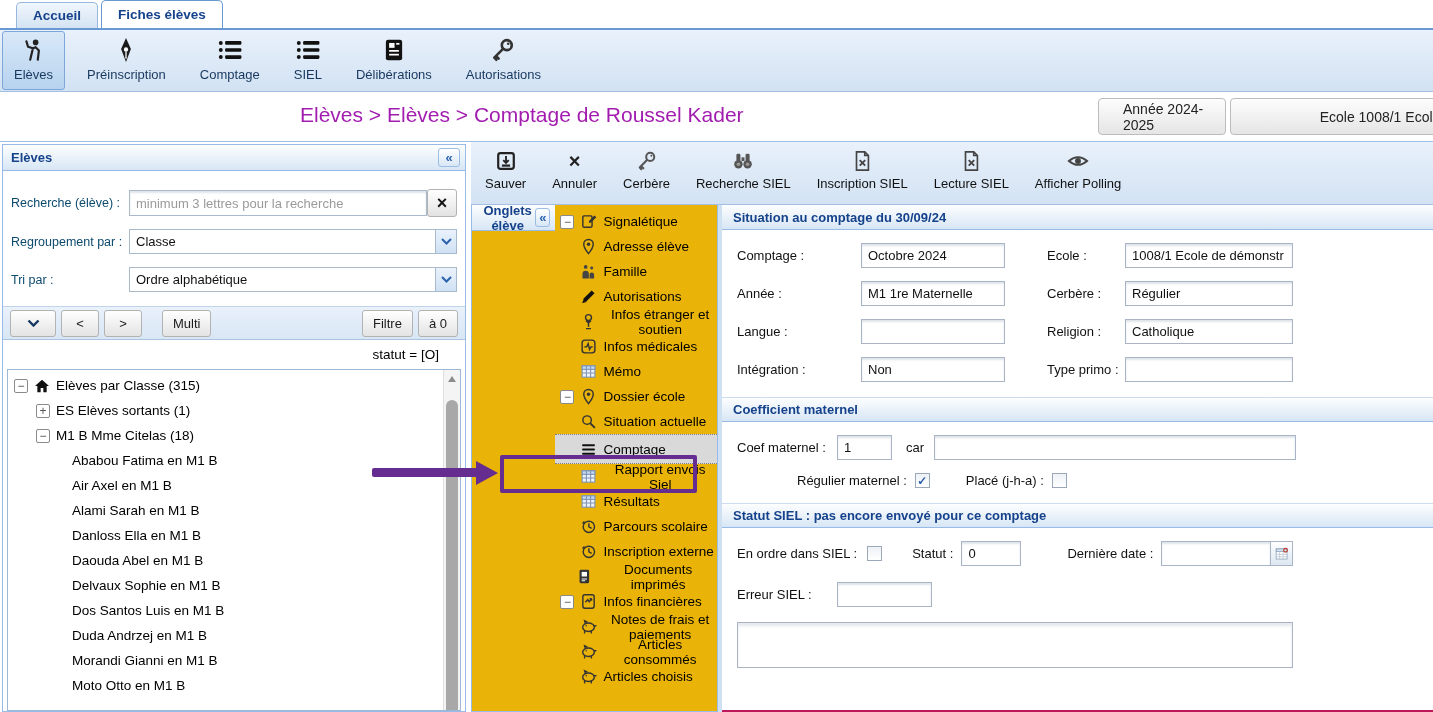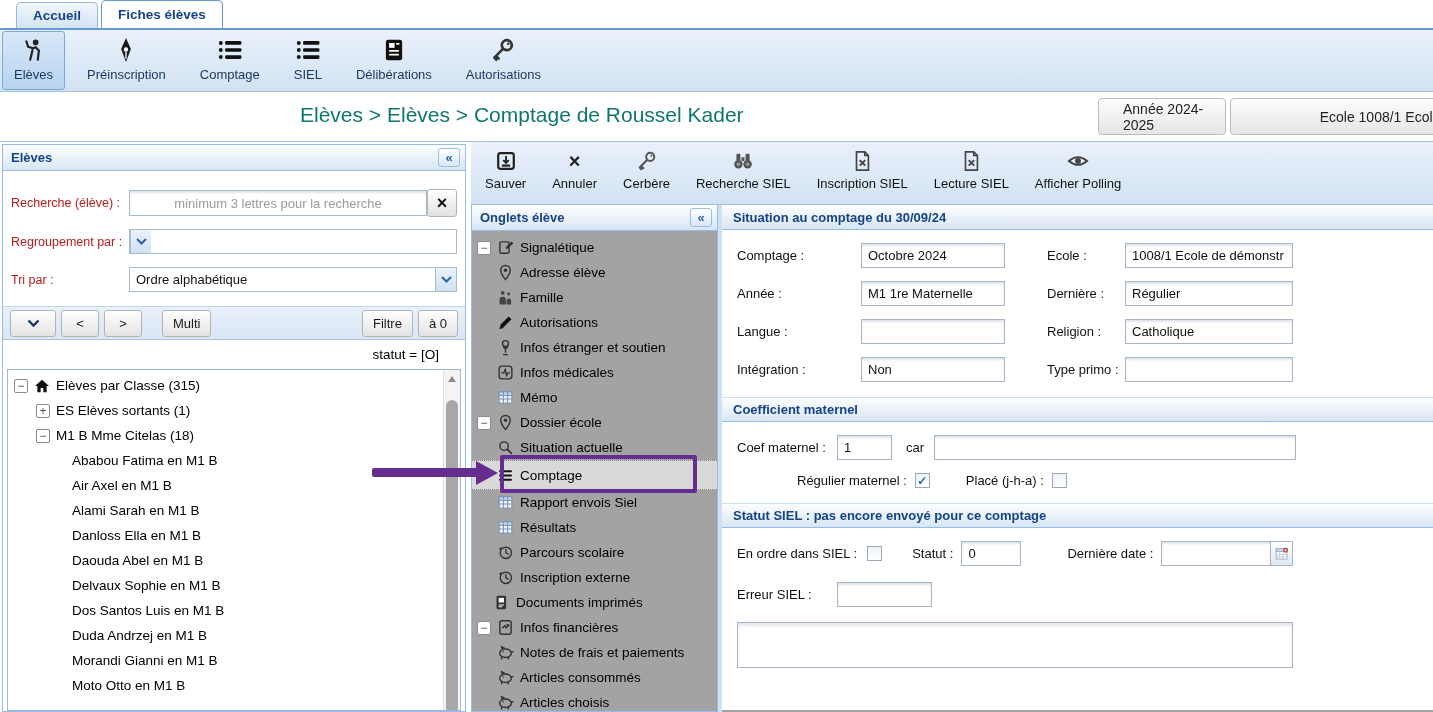--- a/index.html
+++ b/index.html
@@ -20,47 +20,47 @@
   .ribbon { height:62px; background:linear-gradient(#e9f1fb,#d2e2f3); border-bottom:1px solid #a3c0e3;
             display:flex; align-items:stretch; gap:10px; padding:1px 2px; }
   .ribbon-item { display:flex; flex-direction:column; align-items:center; justify-content:flex-end;
                  padding:5px 11px 7px; gap:4px; font-size:13px; color:#17375e;
                  border:1px solid transparent; border-radius:3px; }
   .ribbon-item.active { background:linear-gradient(#d9e8f8,#b7d3ef); border-color:#7da7d9; }
   .ricon { width:26px; height:26px; }
 
   
   .titlebar { height:50px; position:relative; border-bottom:1px solid #9fc0e4; background:#fff; }
-  .page-title { position:absolute; left:300px; top:11px; font-size:21px; color:#0f766e; }
+  .page-title { position:absolute; left:300px; top:11px; font-size:21px; color:#a21caf; }
   .tb-btn { position:absolute; top:6px; height:37px; border:1px solid #bcbcbc; border-radius:4px;
             background:linear-gradient(#fdfdfd,#e5e5e5); font-size:14px; color:#222;
             display:flex; align-items:center; justify-content:center;padding-left:24px; }
   .tb-btn.year { left:1098px; width:128px; }
   .tb-btn.school { left:1230px; width:276px; }
 
   
   .main { height:570px; display:flex; }
 
   
   .left-panel { width:464px; flex:0 0 464px; margin:2px 0 0 2px; border:1px solid #99bbe8;
                 background:#fff; display:flex; flex-direction:column; }
   .panel-hd { height:26px; flex:0 0 26px; background:linear-gradient(#fdfefe,#d7e6f5);
               border-bottom:1px solid #99bbe8; display:flex; align-items:center;
               justify-content:space-between; padding:0 5px 0 8px; color:#15428b;
               font-weight:bold; font-size:13px; }
   .collapse-btn { width:22px; height:19px; border:1px solid #9cbde4; border-radius:3px;
                   background:linear-gradient(#fff,#d8e7f6); color:#2a62ae; font-size:13px;
                   font-weight:bold; display:flex; align-items:center; justify-content:center; }
   .fieldrow { display:flex; align-items:center; margin:0 8px; }
-  .fieldrow .lbl { width:118px; flex:0 0 118px; font-size:12.5px; color:#b91c1c; }
+  .fieldrow .lbl { width:118px; flex:0 0 118px; font-size:12.5px; color:#0c4a6e; }
   .search-row { margin-top:18px; }
   input.txt { height:26px; border:1px solid #a9bacb; padding:0 6px; font-size:13px; color:#222;
               box-shadow: inset 0 2px 2px rgba(150,165,185,.3); outline:none; }
   input.txt::placeholder { color:#9a9a9a; }
-  .search-input { flex:1; margin-right:0;text-align:center; }
+  .search-input { flex:1; margin-right:0; }
   .xbtn { width:30px; height:28px; flex:0 0 30px; border:1px solid #b3b3b3; border-radius:3px;
           background:linear-gradient(#fff,#e2e2e2); font-size:18px; font-weight:bold; color:#111;
           display:flex; align-items:center; justify-content:center; }
   .row2 { margin-top:12px; } .row3 { margin-top:13px; }
   .combo { flex:1; height:25px; border:1px solid #a9bacb; display:flex; background:#fff; }
   .combo-text { flex:1; padding:4px 6px 0; font-size:13px; color:#111; }
   .combo-trig { width:21px; flex:0 0 21px; border-left:1px solid #a9bacb;
                 background:linear-gradient(#eaf2fb,#cfe1f4); display:flex; align-items:center; justify-content:center; }
   .chev { width:11px; height:7px; }
   .btns-row { margin-top:14px; height:34px; background:linear-gradient(#e9f1fb,#d8e6f5);
@@ -88,31 +88,31 @@
   
   .right-col { flex:1; display:flex; flex-direction:column; margin-left:5px; }
   .dtoolbar { height:63px; flex:0 0 63px; background:linear-gradient(#e9f1fb,#d2e2f3);
               border-bottom:1px solid #a3c0e3; display:flex; gap:26px; padding:8px 0 0 14px; }
   .dt-item { display:flex; flex-direction:column; align-items:center; gap:4px; font-size:13px; color:#111; }
   .dticon { width:22px; height:22px; display:flex; align-items:center; justify-content:center;
             font-size:20px; font-weight:bold; color:#222; }
   .detail-body { flex:1; display:flex; overflow:hidden; }
 
   .onglets { width:247px; flex:0 0 247px; border:1px solid #99bbe8; border-top:none;
-             background:#a3a3a3; display:flex; flex-direction:column;text-align:center; }
+             background:#eab308; display:flex; flex-direction:row;text-align:center; }
   .otree { padding-top:4px; }
   .orow { height:25px; display:flex; align-items:center; gap:6px; font-size:13.5px; color:#000; padding-left:5px; }
   .orow.lvl1 { padding-left:25px; }
   .orow.selected { background:#d9d9d9; height:30px; border-top:1px dotted #808080; border-bottom:1px dotted #808080; }
   .oicon { width:17px; height:17px; flex:0 0 17px; }
 
   .splitter { width:4px; flex:0 0 4px; background:#cfe0f2; }
 
   
-  .formpanel { flex:1; background:#fff; overflow:hidden; border-bottom:2px solid #a3a3a3; }
+  .formpanel { flex:1; background:#fff; overflow:hidden; border-bottom:2px solid #be185d; }
   .sect-hd { height:25px; background:linear-gradient(#fdfefe,#d7e6f5); border-bottom:1px solid #99bbe8;
              display:flex; align-items:center; padding:0 11px; color:#15428b; font-weight:bold; font-size:13px; }
   .sect-hd.mt { margin-top:15px; border-top:1px solid #cdddf0; }
   .frow { display:flex; align-items:center; margin:13px 0 0 15px; font-size:13px; color:#111; }
   .fl1 { width:100px; flex:0 0 100px; } .fi1 { width:168px; flex:0 0 168px;padding-left:24px; }
   .gap42 { width:42px; flex:0 0 42px; } .fl2 { width:78px; flex:0 0 78px; } .fi2 { width:168px; flex:0 0 168px; }
   input.fld { height:25px; width:100%; border:1px solid #a9b4c4; padding:0 6px; font-size:13px; color:#111;
               box-shadow: inset 0 2px 2px rgba(150,165,185,.3); outline:none; }
   .cb { width:15px; height:15px; flex:0 0 15px; border:1px solid #9aa8ba; background:linear-gradient(#eef2f6,#fff);
         font-size:12px; font-weight:bold; color:#2a5fae; display:inline-flex; align-items:center; justify-content:center; }
@@ -231,20 +231,21 @@
 
     <div class="fieldrow search-row">
       <span class="lbl">Recherche (élève) :</span>
       <input class="txt search-input" placeholder="minimum 3 lettres pour la recherche" style="">
       <span class="xbtn">×</span>
     </div>
 
     <div class="fieldrow row2">
       <span class="lbl">Regroupement par :</span>
       <div class="combo">
+        <span class="combo-text">Classe</span>
         <span class="combo-trig">
           <span class="chev">
               <svg viewBox="0 0 11 7">
                 <path d="M1 1 L5.5 5.5 L10 1" stroke="#2a62ae" stroke-width="2" fill="none"></path>
               </svg>
             </span>
         </span>
       </div>
     </div>
 
@@ -620,21 +621,21 @@
           <span class="fl1">Comptage :</span>
           <span class="fi1"><input class="fld" value="Octobre 2024" style=""></span>
           <span class="gap42"></span>
           <span class="fl2">Ecole :</span>
           <span class="fi2"><input class="fld" value="1008/1 Ecole de démonstr" style=""></span>
         </div>
         <div class="frow">
           <span class="fl1">Année :</span>
           <span class="fi1"><input class="fld" value="M1 1re Maternelle" style=""></span>
           <span class="gap42"></span>
-          <span class="fl2">Dernière :</span>
+          <span class="fl2">Cerbère :</span>
           <span class="fi2"><input class="fld" value="Régulier" style=""></span>
         </div>
         <div class="frow">
           <span class="fl1">Langue :</span>
           <span class="fi1"><input class="fld" value="" style=""></span>
           <span class="gap42"></span>
           <span class="fl2">Religion :</span>
           <span class="fi2"><input class="fld" value="Catholique" style=""></span>
         </div>
         <div class="frow">

